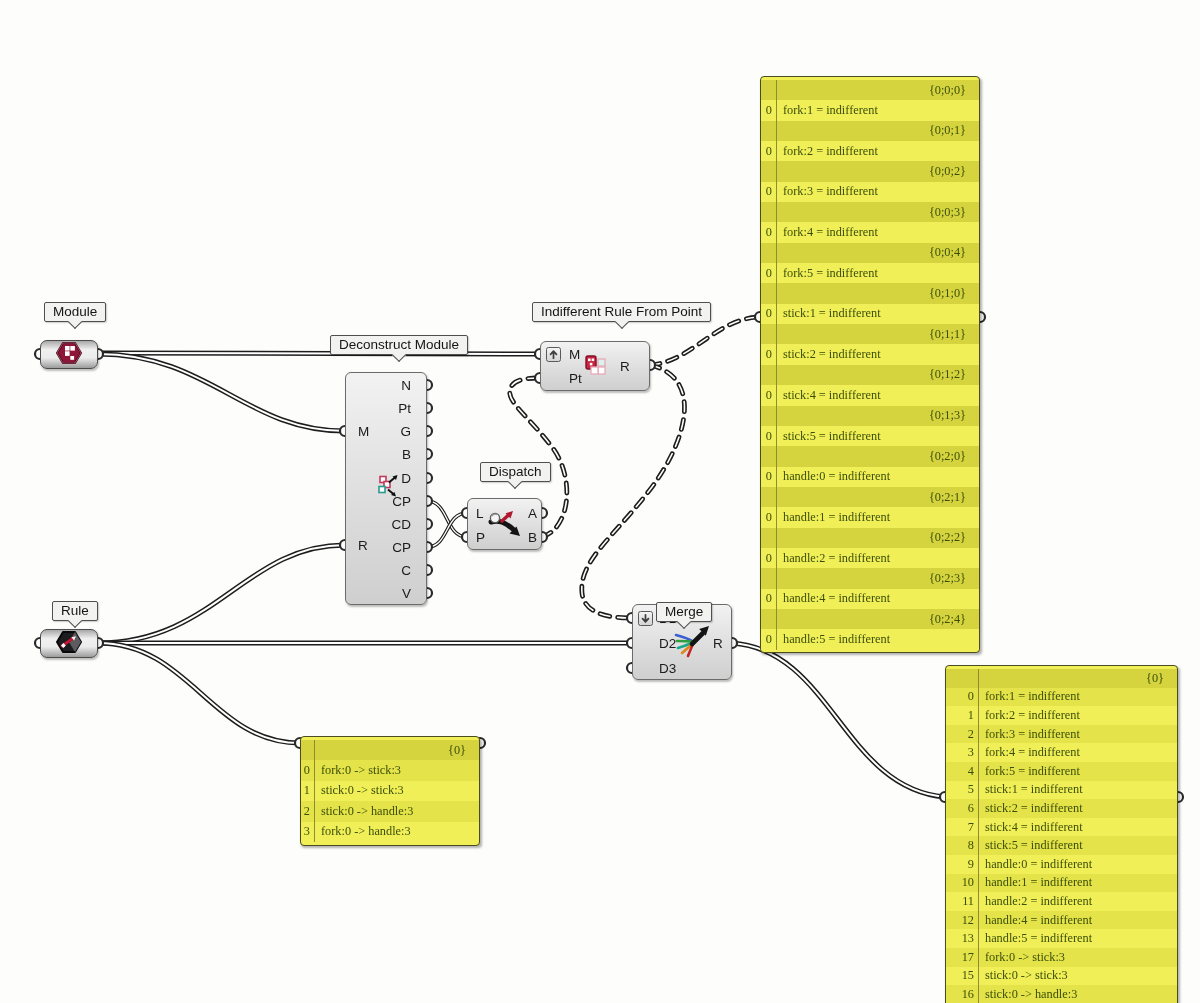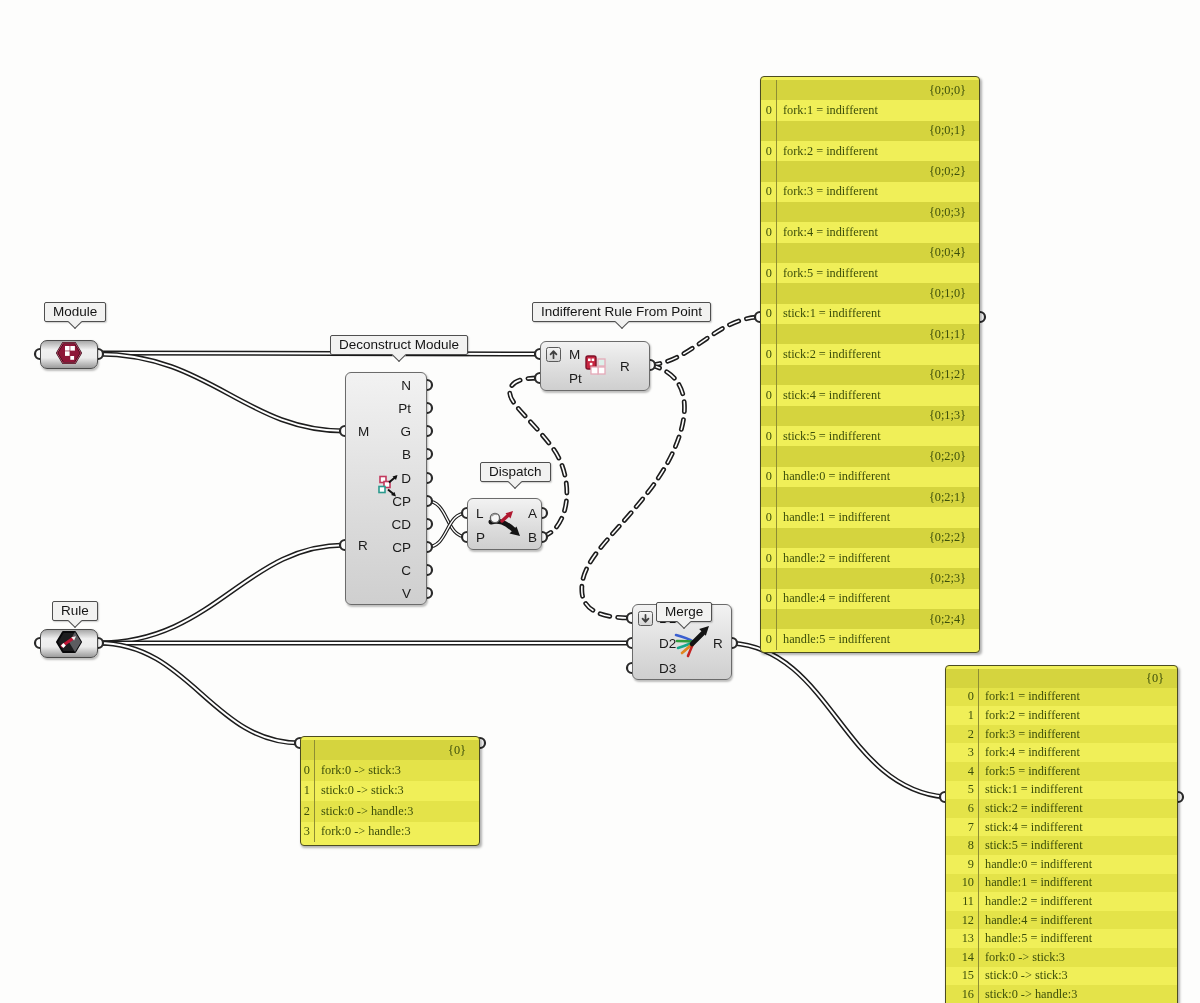--- a/index.html
+++ b/index.html
@@ -456,21 +456,21 @@
       </div>
       <div class="prow row-item">
         <span class="pidx">12</span>
         <span class="ptxt">handle:4 = indifferent</span>
       </div>
       <div class="prow row-item">
         <span class="pidx">13</span>
         <span class="ptxt">handle:5 = indifferent</span>
       </div>
       <div class="prow row-item">
-        <span class="pidx">14</span>
+        <span class="pidx">17</span>
         <span class="ptxt">fork:0 -&gt; stick:3</span>
       </div>
       <div class="prow row-item">
         <span class="pidx">15</span>
         <span class="ptxt">stick:0 -&gt; stick:3</span>
       </div>
       <div class="prow row-item">
         <span class="pidx">16</span>
         <span class="ptxt">stick:0 -&gt; handle:3</span>
       </div>

